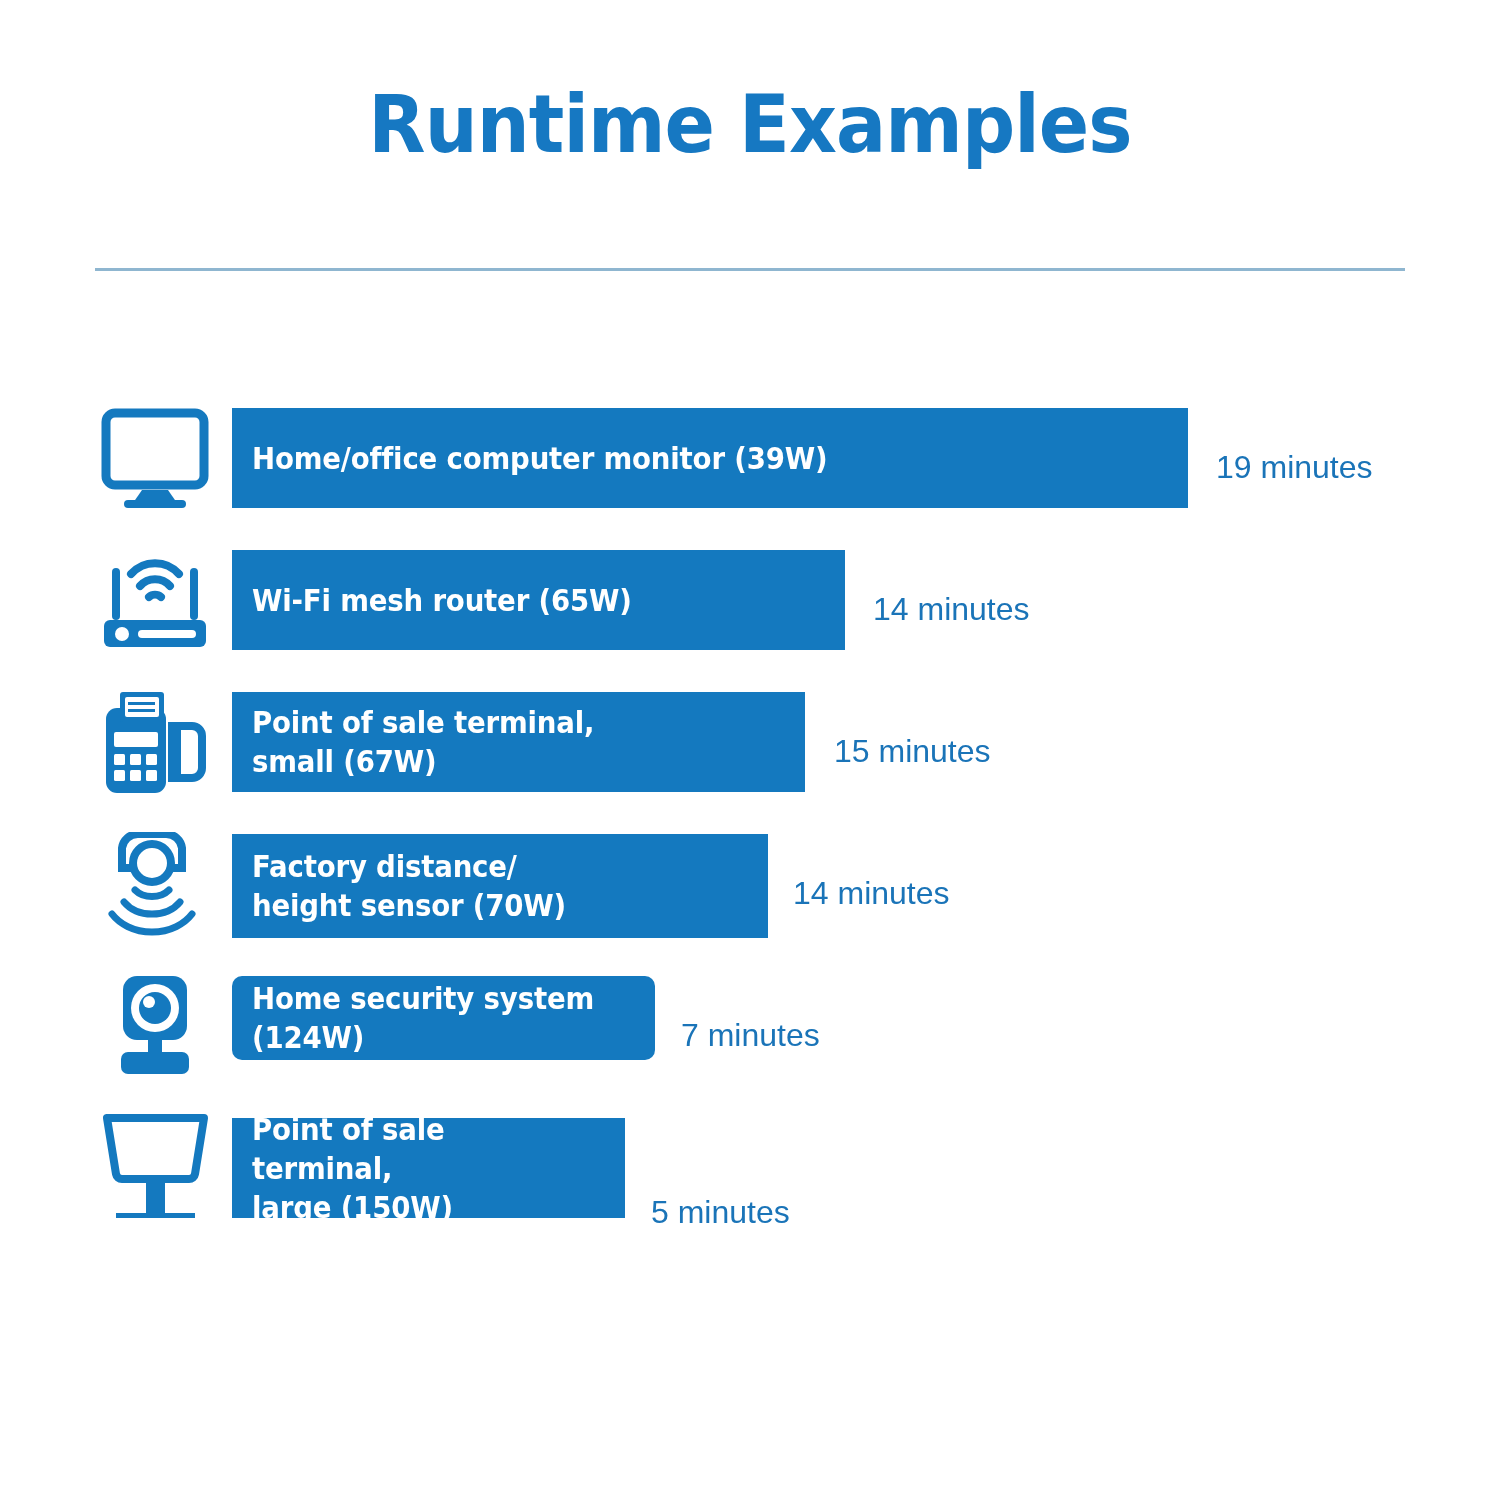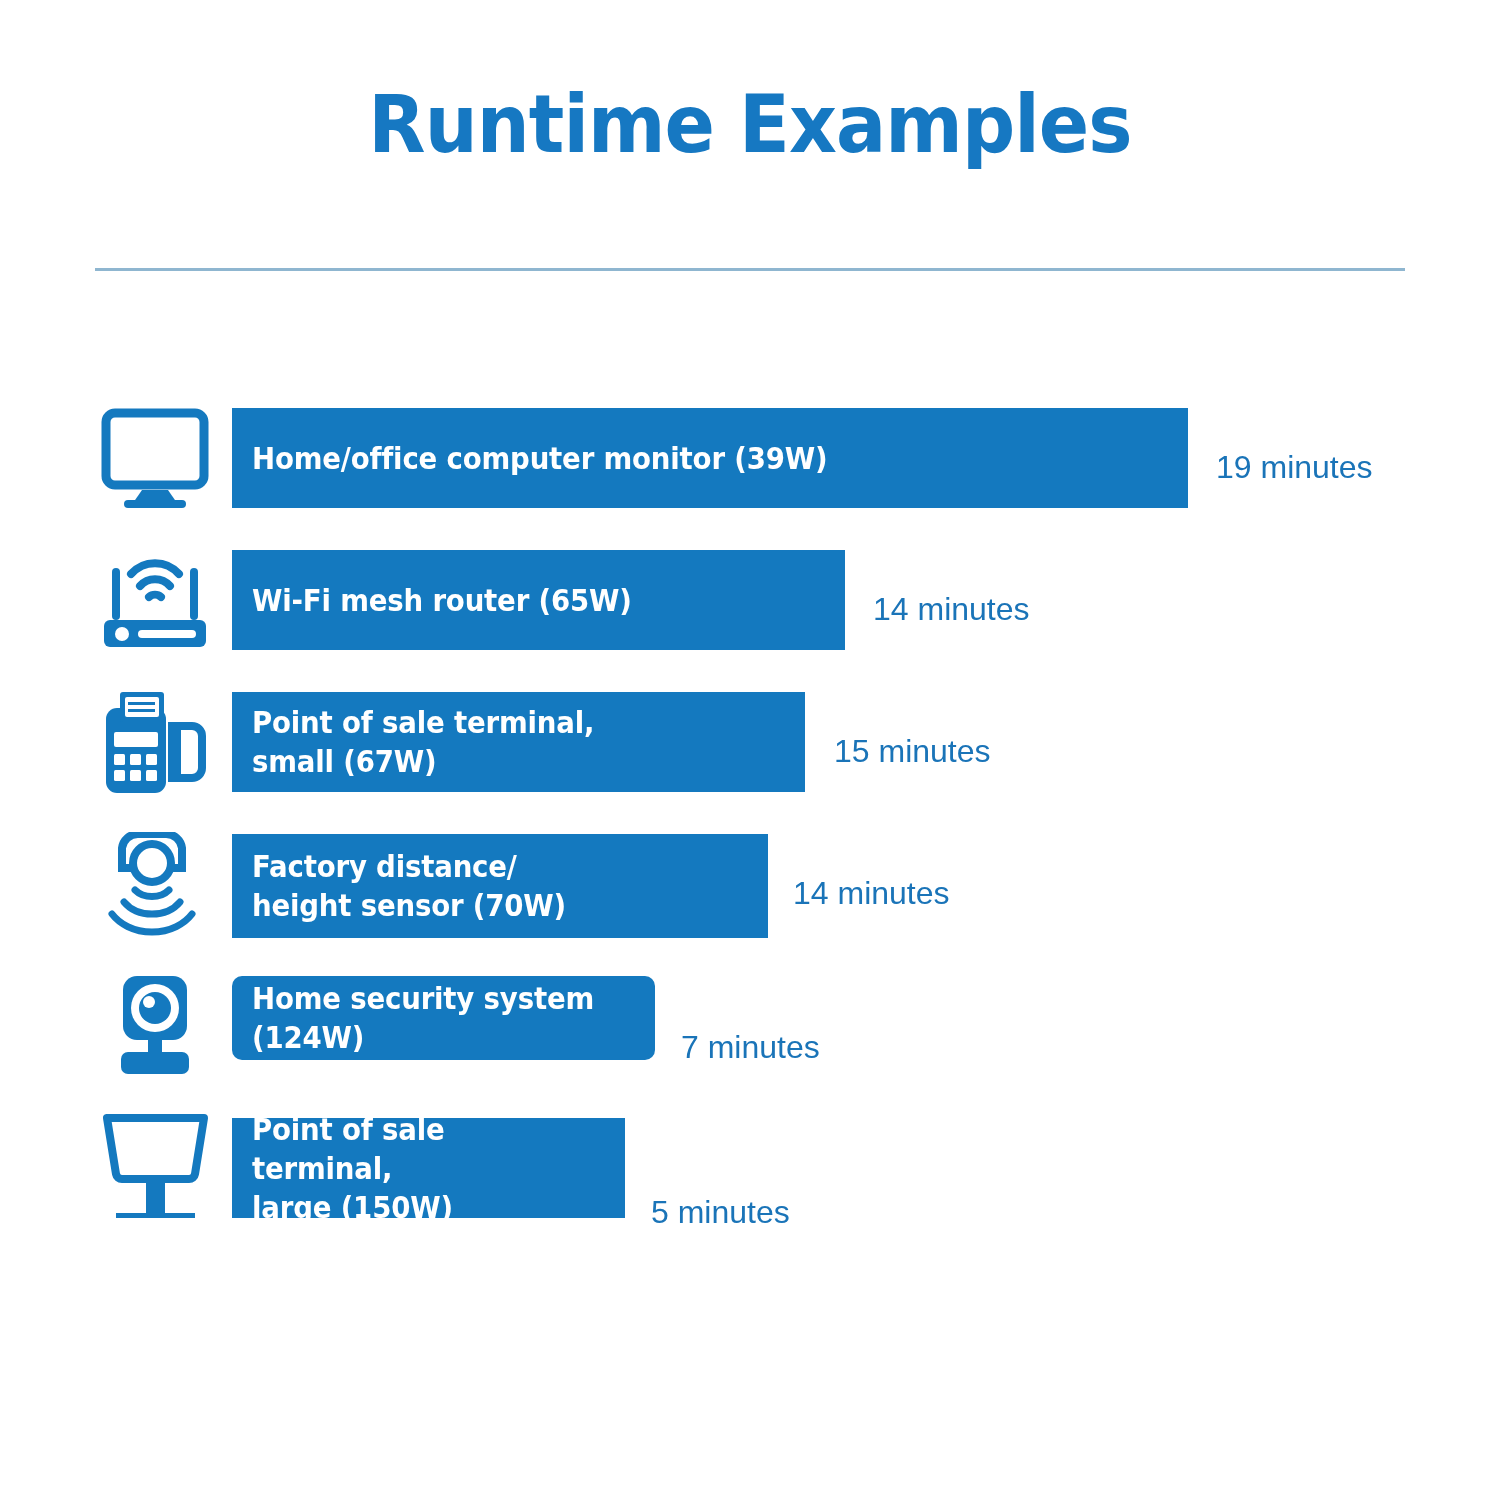--- a/index.html
+++ b/index.html
@@ -213,21 +213,21 @@
           <circle cx="55" cy="34" r="16" fill="#1479bf"></circle>
           <circle cx="49" cy="28" r="6" fill="#ffffff"></circle>
           <rect x="48" y="66" width="14" height="14" fill="#1479bf"></rect>
           <rect x="21" y="78" width="68" height="22" rx="7" fill="#1479bf"></rect>
         </svg>
       </div>
       <div class="bar" style="width:423px;height:84px;border-radius:10px;">
         <span class="bar-label">Home security system
 (124W)</span>
       </div>
-      <div class="minutes" style="left:681px;top:50px;margin-top:12px;">7 minutes</div>
+      <div class="minutes" style="left:681px;top:50px;">7 minutes</div>
     </div>
 
     <div class="row">
       <div class="icon-cell">
         <svg width="115" height="112" viewBox="0 0 115 112" fill="none">
           <path d="M9 6 L106 6 L97 62 A6 6 0 0 1 91 67 L24 67 A6 6 0 0 1 18 62 Z" stroke="#1479bf" stroke-width="8" stroke-linejoin="round" fill="none"></path>
           <rect x="48" y="64" width="19" height="42" fill="#1479bf"></rect>
           <rect x="18" y="101" width="79" height="5" fill="#1479bf"></rect>
         </svg>
       </div>

